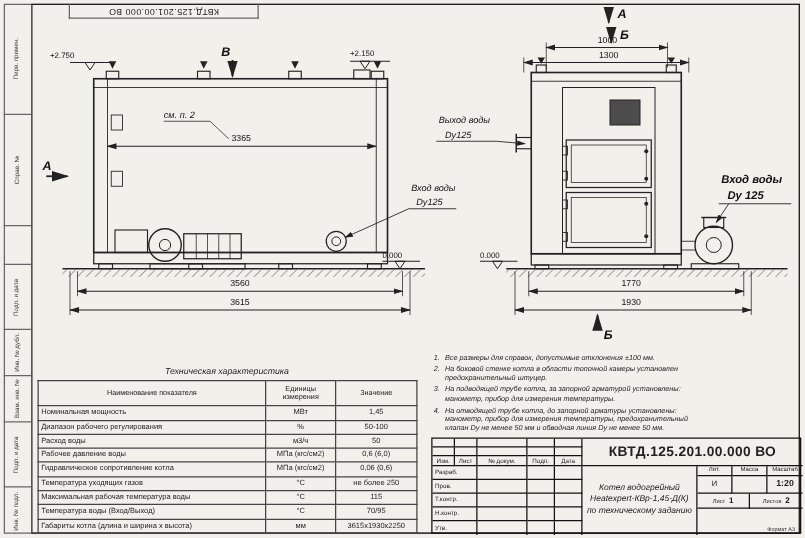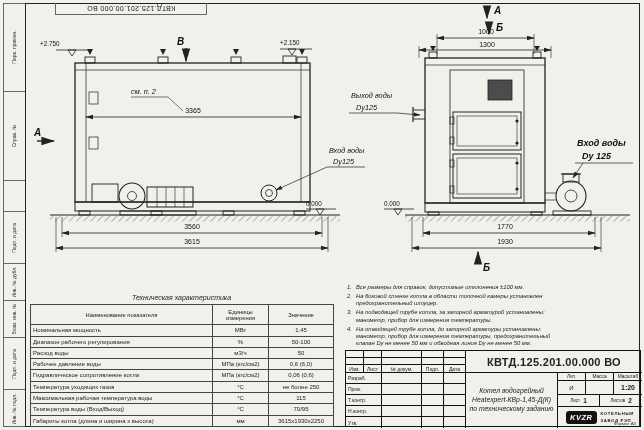--- a/index.html
+++ b/index.html
@@ -439,24 +439,17 @@
     <div class="c" style="left:240px;top:30px;width:28px;height:14px"></div>
     <div class="c scalev nr" style="left:268px;top:30px;width:28px;height:14px">1:20</div>
     <div class="c sheetrow" style="left:212px;top:44px;width:42px;height:12px">
       <span class="sl">Лист</span>
       <span class="sv">1</span>
     </div>
     <div class="c sheetrow nr" style="left:254px;top:44px;width:42px;height:12px">
       <span class="sl">Листов</span>
       <span class="sv">2</span>
     </div>
-    <div class="c company nr nb" style="left:212px;top:56px;width:84px;height:21px">
-      <span class="logo">KVZR</span>
-      <span class="coname">
-        <span>КОТЕЛЬНЫЙ</span>
-        <span>ЗАВОД РЭП</span>
-      </span>
-    </div>
   </div>
 
   <div class="fmt">Формат А3</div>
 
 </div>
 
 </body></html>

